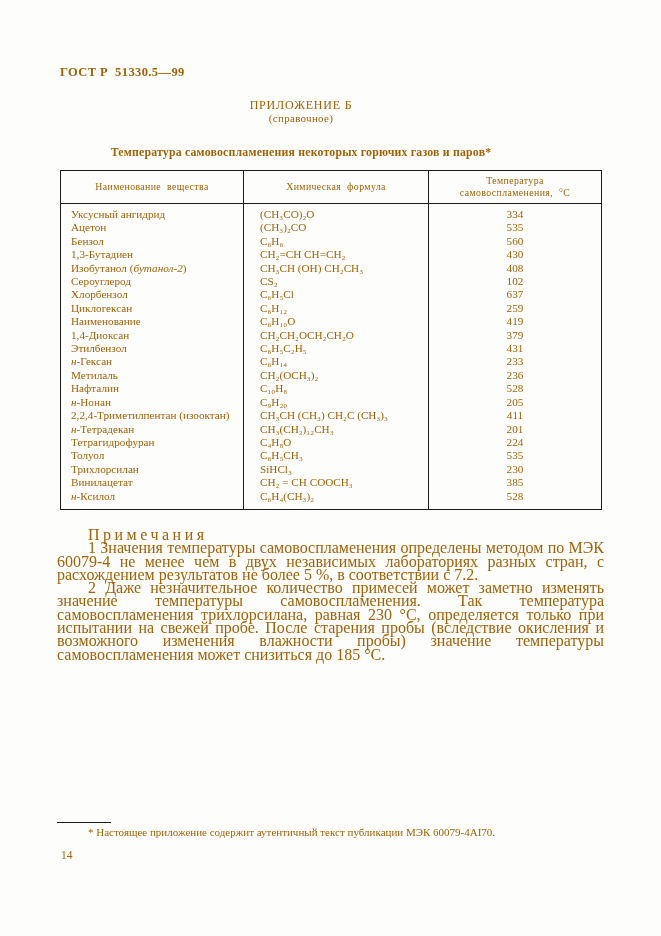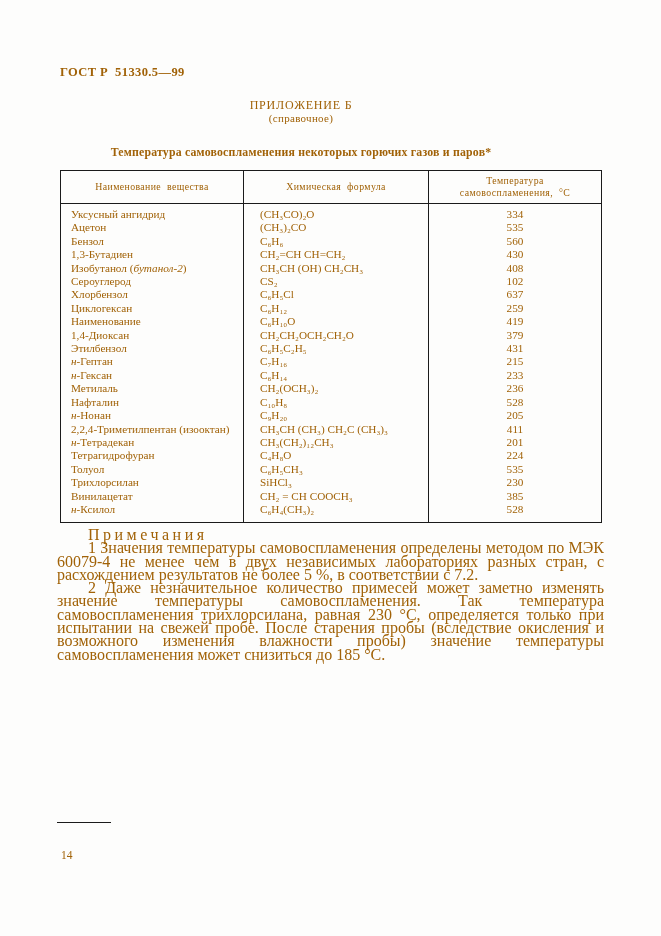--- a/index.html
+++ b/index.html
@@ -198,25 +198,20 @@
           <td class="name">1,4-Диоксан</td>
           <td class="formula">CH₂CH₂OCH₂CH₂O</td>
           <td class="temp">379</td>
         </tr>
         <tr>
           <td class="name">Этилбензол</td>
           <td class="formula">C₆H₅C₂H₅</td>
           <td class="temp">431</td>
         </tr>
         <tr>
-          <td class="name"><span class="it">н</span><span>-Гептан</span></td>
-          <td class="formula">C₇H₁₆</td>
-          <td class="temp">215</td>
-        </tr>
-        <tr>
           <td class="name"><span class="it">н</span><span>-Гексан</span></td>
           <td class="formula">C₆H₁₄</td>
           <td class="temp">233</td>
         </tr>
         <tr>
           <td class="name">Метилаль</td>
           <td class="formula">CH₂(OCH₃)₂</td>
           <td class="temp">236</td>
         </tr>
         <tr>
@@ -267,16 +262,17 @@
       </tbody>
   </table>
 
   <div class="notes">
     <div class="notes-heading">Примечания</div>
     <p class="note">1 Значения температуры самовоспламенения определены методом по МЭК 60079-4 не менее чем в двух независимых лабораториях разных стран, с расхождением результатов не более 5 %, в соответствии с 7.2.</p>
     <p class="note">2 Даже незначительное количество примесей может заметно изменять значение температуры самовоспламенения. Так температура самовоспламенения трихлорсилана, равная 230 °С, определяется только при испытании на свежей пробе. После старения пробы (вследствие окисления и возможного изменения влажности пробы) значение температуры самовоспламенения может снизиться до 185 °С.</p>
   </div>
 
   <div class="footnote-rule"></div>
+  <p class="footnote">* Настоящее приложение содержит аутентичный текст публикации МЭК 60079-4АI70.</p>
 
   <div class="page-number">14</div>
 
 </div>
 
 </body></html>

